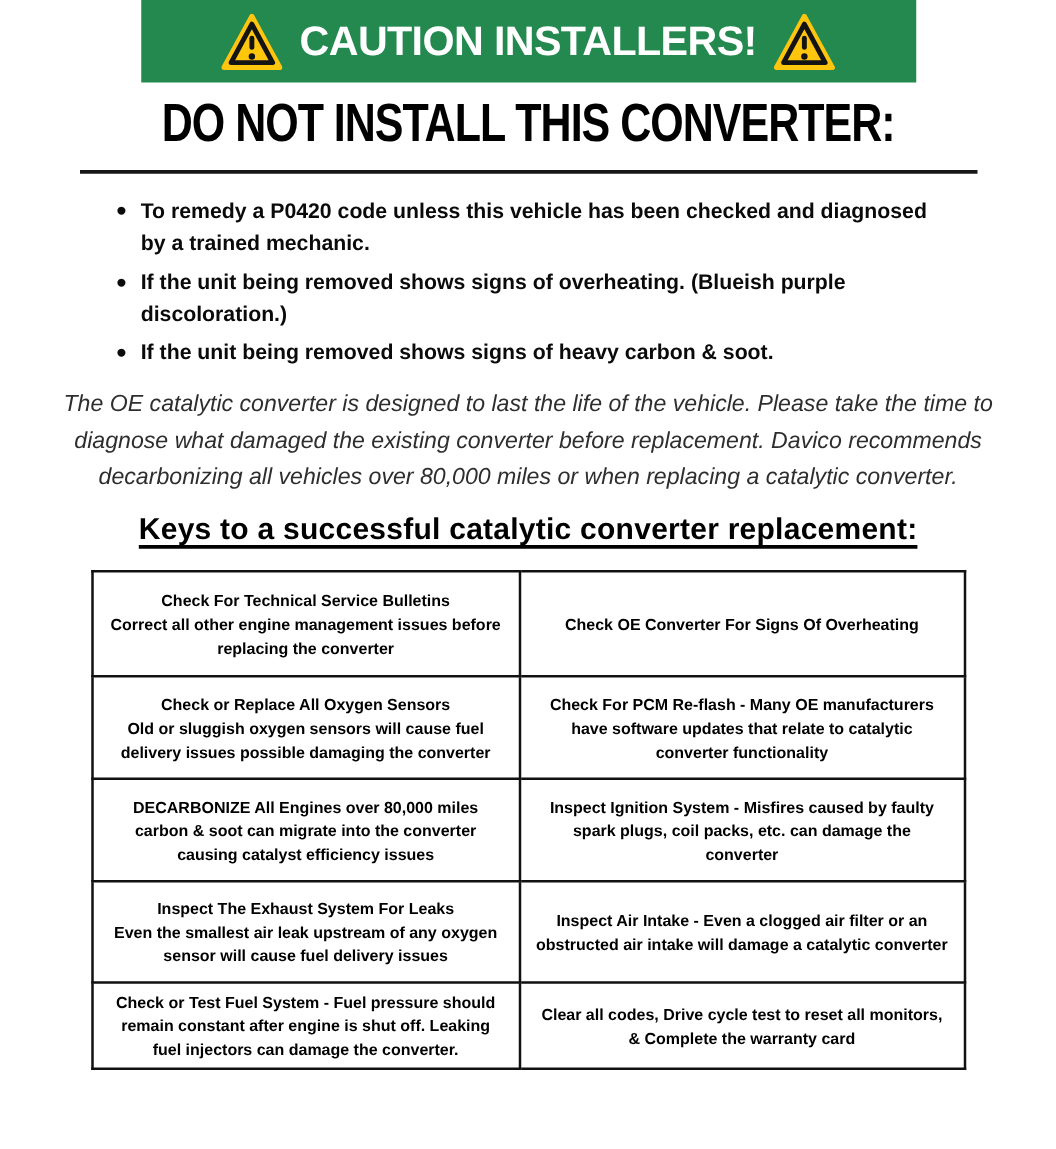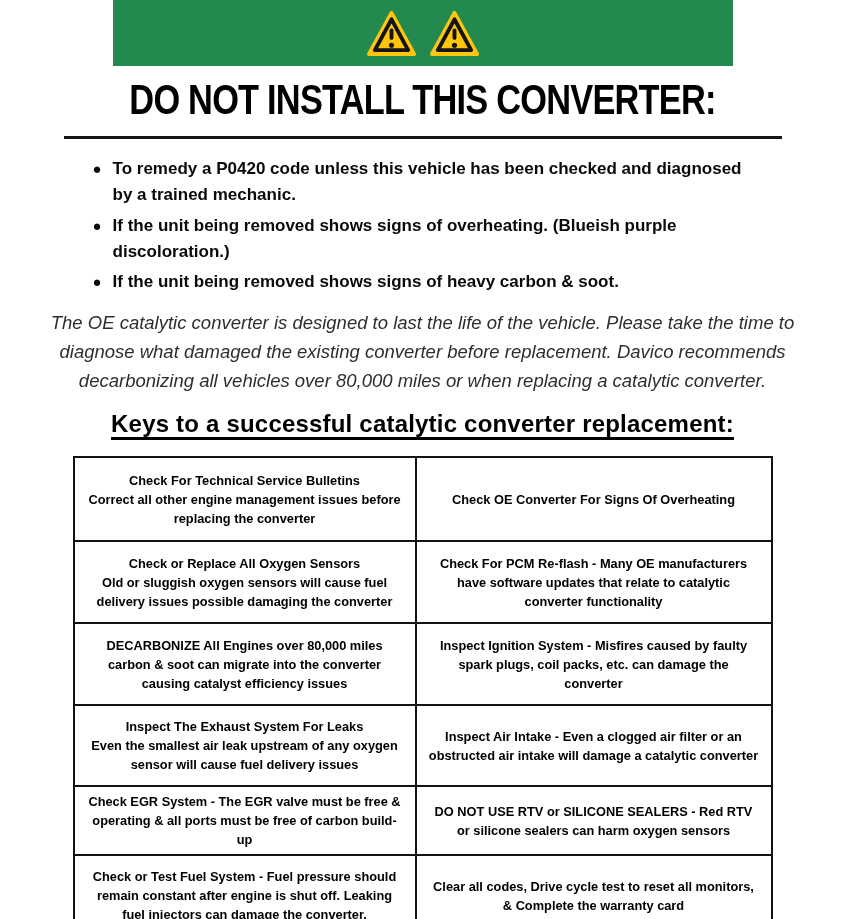--- a/index.html
+++ b/index.html
@@ -126,20 +126,21 @@
 
 <div>
 
   <div class="banner">
     <svg class="warn-svg" viewBox="0 0 100 92" aria-hidden="true">
       <path d="M50 4 L96 88 L4 88 Z" fill="#FFC60D" stroke="#FFC60D" stroke-width="8" stroke-linejoin="round"></path>
       <path d="M50 17 L84 80 L16 80 Z" fill="#FFC60D" stroke="#141414" stroke-width="8" stroke-linejoin="round"></path>
       <rect x="46" y="36" width="8" height="23" rx="4" fill="#141414"></rect>
       <circle cx="50" cy="70" r="5.2" fill="#141414"></circle>
     </svg>
+    <span class="banner-text">CAUTION INSTALLERS!</span>
     <svg class="warn-svg" viewBox="0 0 100 92" aria-hidden="true">
       <path d="M50 4 L96 88 L4 88 Z" fill="#FFC60D" stroke="#FFC60D" stroke-width="8" stroke-linejoin="round"></path>
       <path d="M50 17 L84 80 L16 80 Z" fill="#FFC60D" stroke="#141414" stroke-width="8" stroke-linejoin="round"></path>
       <rect x="46" y="36" width="8" height="23" rx="4" fill="#141414"></rect>
       <circle cx="50" cy="70" r="5.2" fill="#141414"></circle>
     </svg>
   </div>
 
   <h1 class="headline">DO NOT INSTALL THIS CONVERTER:</h1>
 
@@ -183,23 +184,19 @@
       <tr>
         <td>DECARBONIZE All Engines over 80,000 miles carbon &amp; soot can migrate into the converter causing catalyst efficiency issues</td>
         <td>Inspect Ignition System - Misfires caused by faulty spark plugs, coil packs, etc. can damage the converter</td>
       </tr>
       <tr>
         <td>Inspect The Exhaust System For Leaks
 Even the smallest air leak upstream of any oxygen sensor will cause fuel delivery issues</td>
         <td>Inspect Air Intake - Even a clogged air filter or an obstructed air intake will damage a catalytic converter</td>
       </tr>
       <tr>
-        <td>Check EGR System - The EGR valve must be free &amp; operating &amp; all ports must be free of carbon build-up</td>
-        <td>DO NOT USE RTV or SILICONE SEALERS - Red RTV or silicone sealers can harm oxygen sensors</td>
-      </tr>
-      <tr>
         <td>Check or Test Fuel System - Fuel pressure should remain constant after engine is shut off.  Leaking fuel injectors can damage the converter.</td>
         <td>Clear all codes,  Drive cycle test to reset all monitors, &amp; Complete the warranty card</td>
       </tr>
     </tbody>
   </table>
 
 </div>
 
 </body></html>

